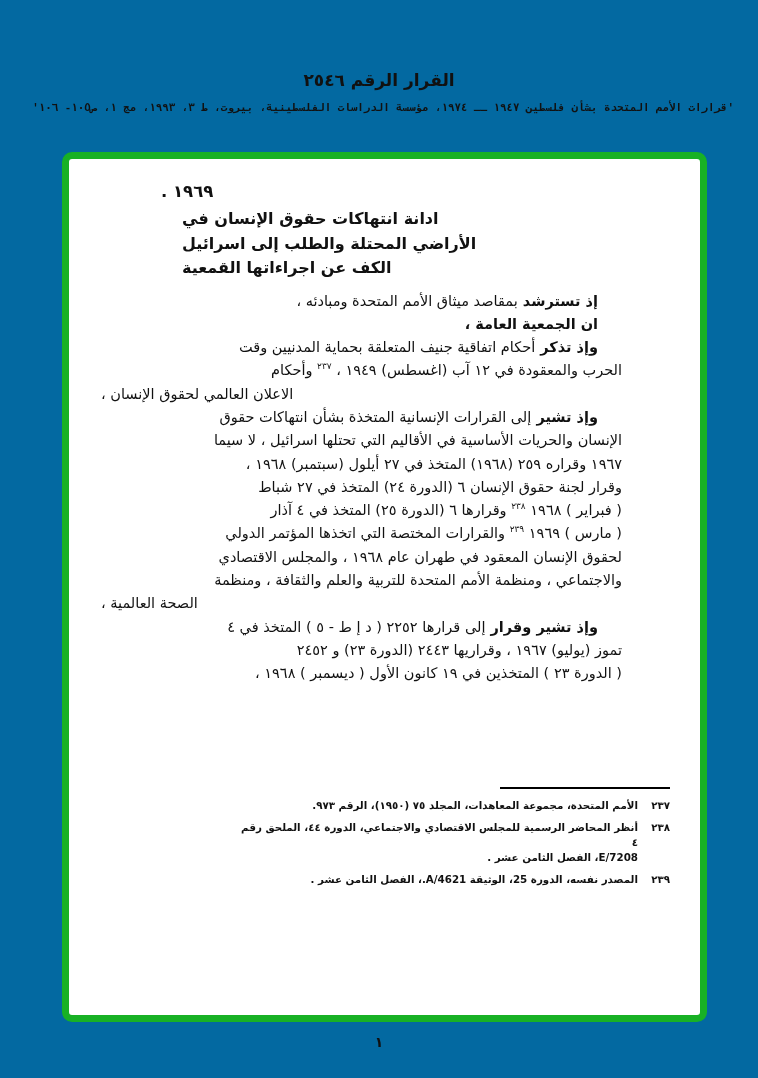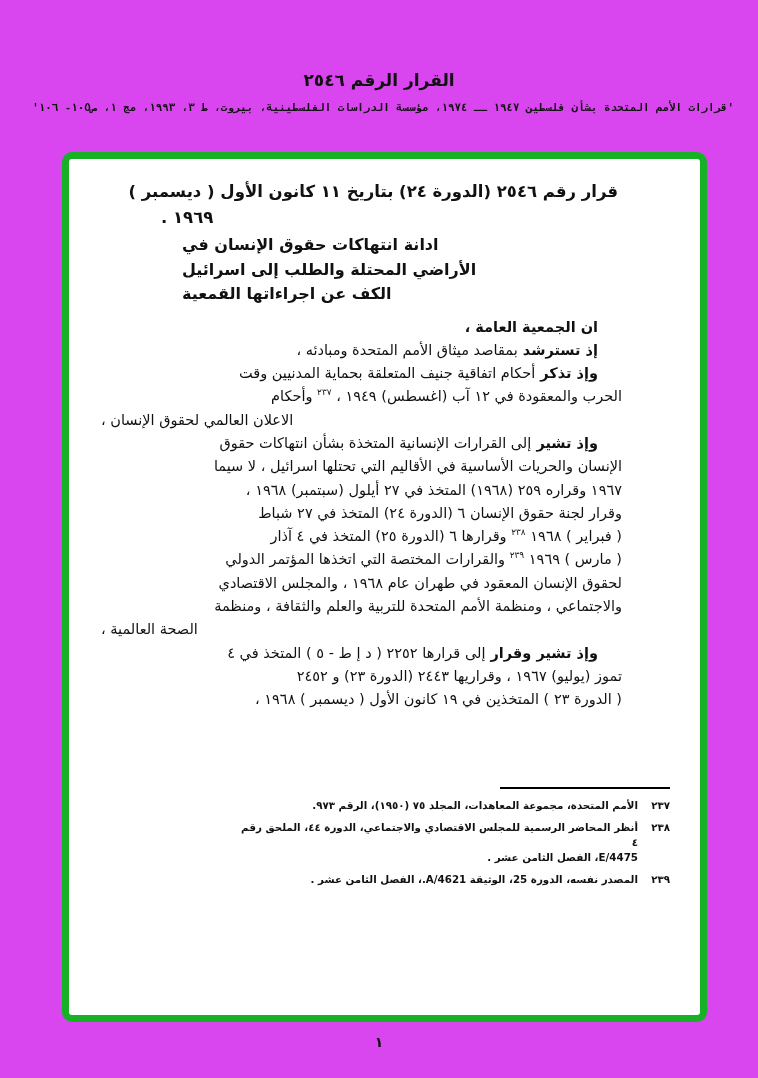--- a/index.html
+++ b/index.html
@@ -1,17 +1,17 @@
 <!DOCTYPE html>
 <html lang="ar"><head>
 <meta charset="utf-8">
 <style>
   html,body{margin:0;padding:0;background:#ffffff;}
   .page{
-    position:relative;width:758px;height:1078px;background:#d946ef;
+    position:relative;width:758px;height:1078px;background:#0369a1;
     font-family:"DejaVu Sans", sans-serif;color:#111;overflow:hidden;
   }
   .doc-title{
     position:absolute;top:70px;left:0;right:0;text-align:center;
     font-size:17px;font-weight:bold;direction:rtl;letter-spacing:.5px;
   }
   .doc-subtitle{
     position:absolute;top:101px;left:24px;right:24px;
     font-size:10.8px;font-weight:bold;direction:rtl;white-space:nowrap;font-family:Liberation Mono, monospace;
   }
@@ -49,32 +49,31 @@
 <div class="page">
 
   <div class="doc-title">القرار الرقم ٢٥٤٦</div>
 
   <div class="doc-subtitle">'قرارات الأمم المتحدة بشأن فلسطين ١٩٤٧ ــ ١٩٧٤، مؤسسة الدراسات الفلسطينية، بيروت، ط ٣، ١٩٩٣، مج ١، ص١٠٥- ١٠٦'</div>
 
   <div class="green-box">
 
     <div class="content">
 
-      <div class="h1">قرار رقم ٢٥٤٦ (الدورة ٢٤) بتاريخ ١١ كانون الأول ( ديسمبر )</div>
       <div class="h2">١٩٦٩ .</div>
 
       <div class="hcenter">
         <div>ادانة انتهاكات حقوق الإنسان في</div>
         <div>الأراضي المحتلة والطلب إلى اسرائيل</div>
         <div>الكف عن اجراءاتها القمعية</div>
       </div>
 
       <div class="body-lines">
+          <div class="bline right indent"><span class="b">إذ تسترشد </span><span>بمقاصد ميثاق الأمم المتحدة ومبادئه ،</span></div>
           <div class="bline right indent"><span class="b">ان الجمعية العامة ،</span></div>
-          <div class="bline right indent"><span class="b">إذ تسترشد </span><span>بمقاصد ميثاق الأمم المتحدة ومبادئه ،</span></div>
           <div class="bline right indent"><span class="b">وإذ تذكر </span><span>أحكام اتفاقية جنيف المتعلقة بحماية المدنيين وقت</span></div>
           <div class="bline right"><span>الحرب والمعقودة في ١٢ آب (اغسطس) ١٩٤٩ ، </span><sup>٢٣٧</sup><span> وأحكام</span></div>
           <div class="bline left"><span>الاعلان العالمي لحقوق الإنسان ،</span></div>
           <div class="bline right indent"><span class="b">وإذ تشير </span><span>إلى القرارات الإنسانية المتخذة بشأن انتهاكات حقوق</span></div>
           <div class="bline right"><span>الإنسان والحريات الأساسية في الأقاليم التي تحتلها اسرائيل ، لا سيما</span></div>
           <div class="bline right"><span>١٩٦٧ وقراره ٢٥٩ (١٩٦٨) المتخذ في ٢٧ أيلول (سبتمبر) ١٩٦٨ ،</span></div>
           <div class="bline right"><span>وقرار لجنة حقوق الإنسان ٦ (الدورة ٢٤) المتخذ في ٢٧ شباط</span></div>
           <div class="bline right"><span>( فبراير ) ١٩٦٨ </span><sup>٢٣٨</sup><span> وقرارها ٦ (الدورة ٢٥) المتخذ في ٤ آذار</span></div>
           <div class="bline right"><span>( مارس ) ١٩٦٩ </span><sup>٢٣٩</sup><span> والقرارات المختصة التي اتخذها المؤتمر الدولي</span></div>
           <div class="bline right"><span>لحقوق الإنسان المعقود في طهران عام ١٩٦٨ ، والمجلس الاقتصادي</span></div>
@@ -93,21 +92,21 @@
           <div class="fn-row">
             <div class="fn-num">٢٣٧</div>
             <div class="fn-text">
               <div>الأمم المتحدة، مجموعة المعاهدات، المجلد ٧٥ (١٩٥٠)، الرقم ٩٧٣.</div>
             </div>
           </div>
           <div class="fn-row">
             <div class="fn-num">٢٣٨</div>
             <div class="fn-text">
               <div>أنظر المحاضر الرسمية للمجلس الاقتصادي والاجتماعي، الدورة ٤٤، الملحق رقم ٤</div>
-              <div>E/4475، الفصل الثامن عشر .</div>
+              <div>E/7208، الفصل الثامن عشر .</div>
             </div>
           </div>
           <div class="fn-row">
             <div class="fn-num">٢٣٩</div>
             <div class="fn-text">
               <div>المصدر نفسه، الدورة 25، الوثيقة A/4621.، الفصل الثامن عشر .</div>
             </div>
           </div>
         </div>
     </div>

